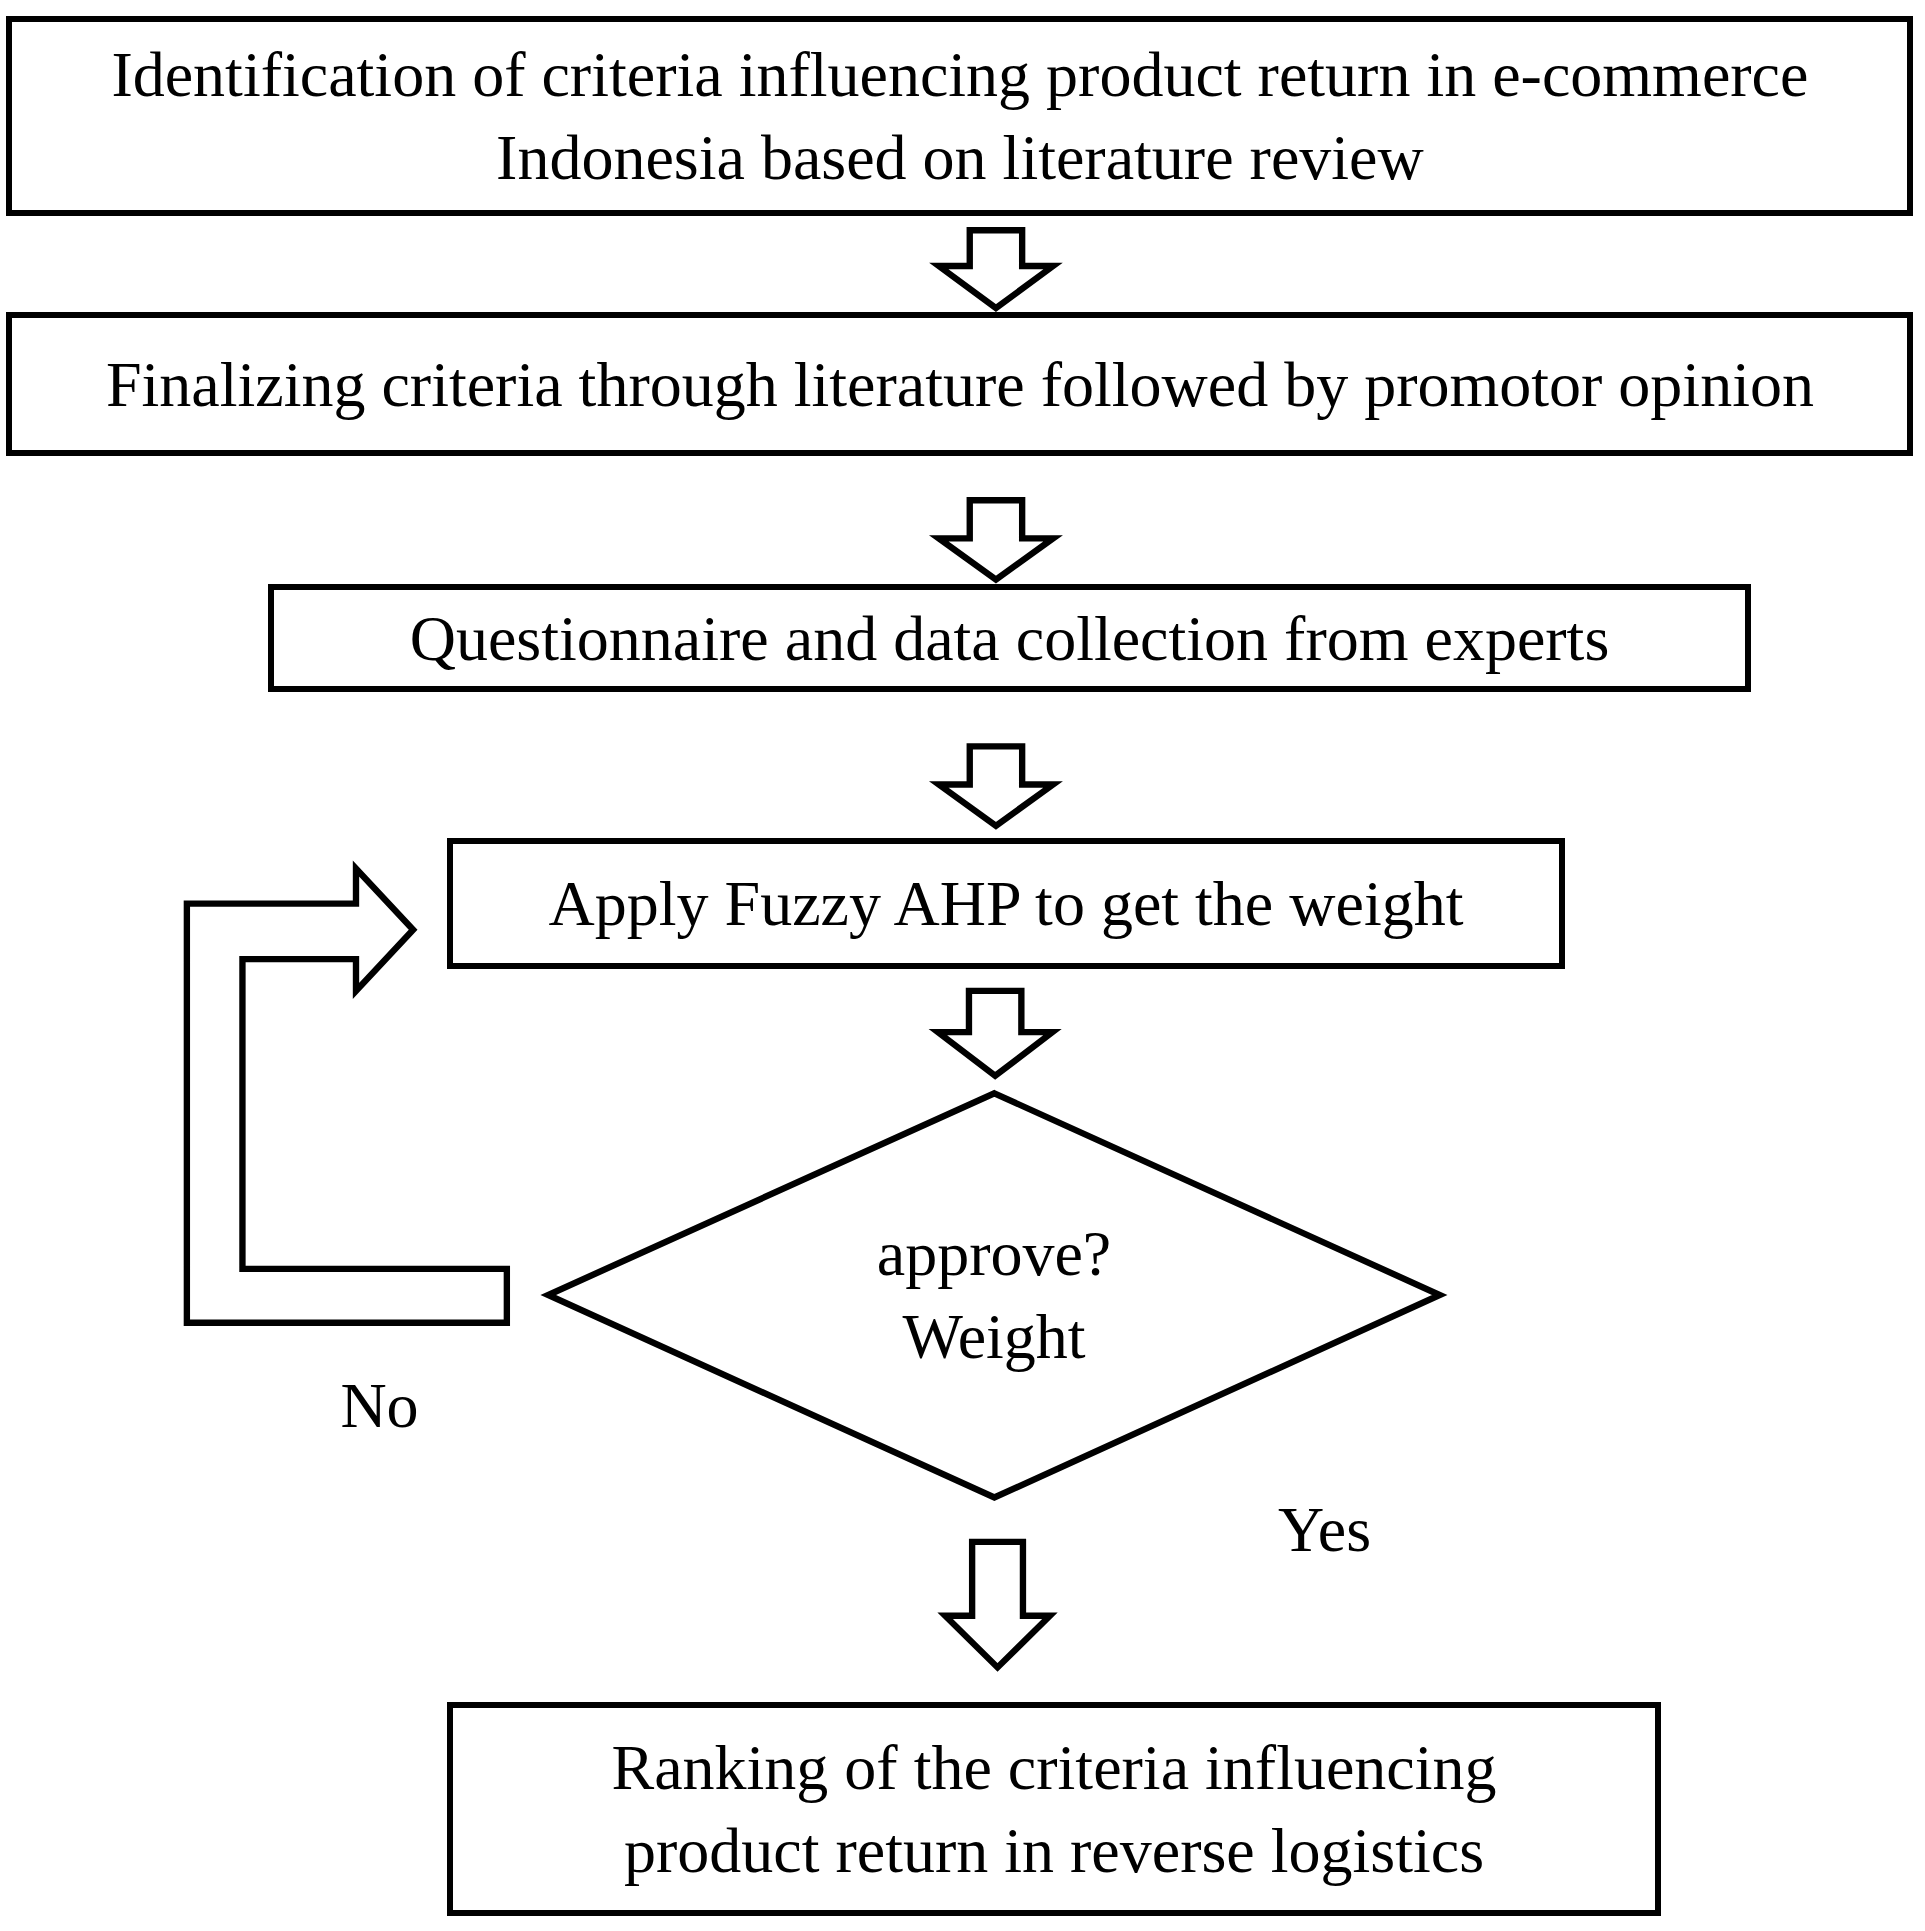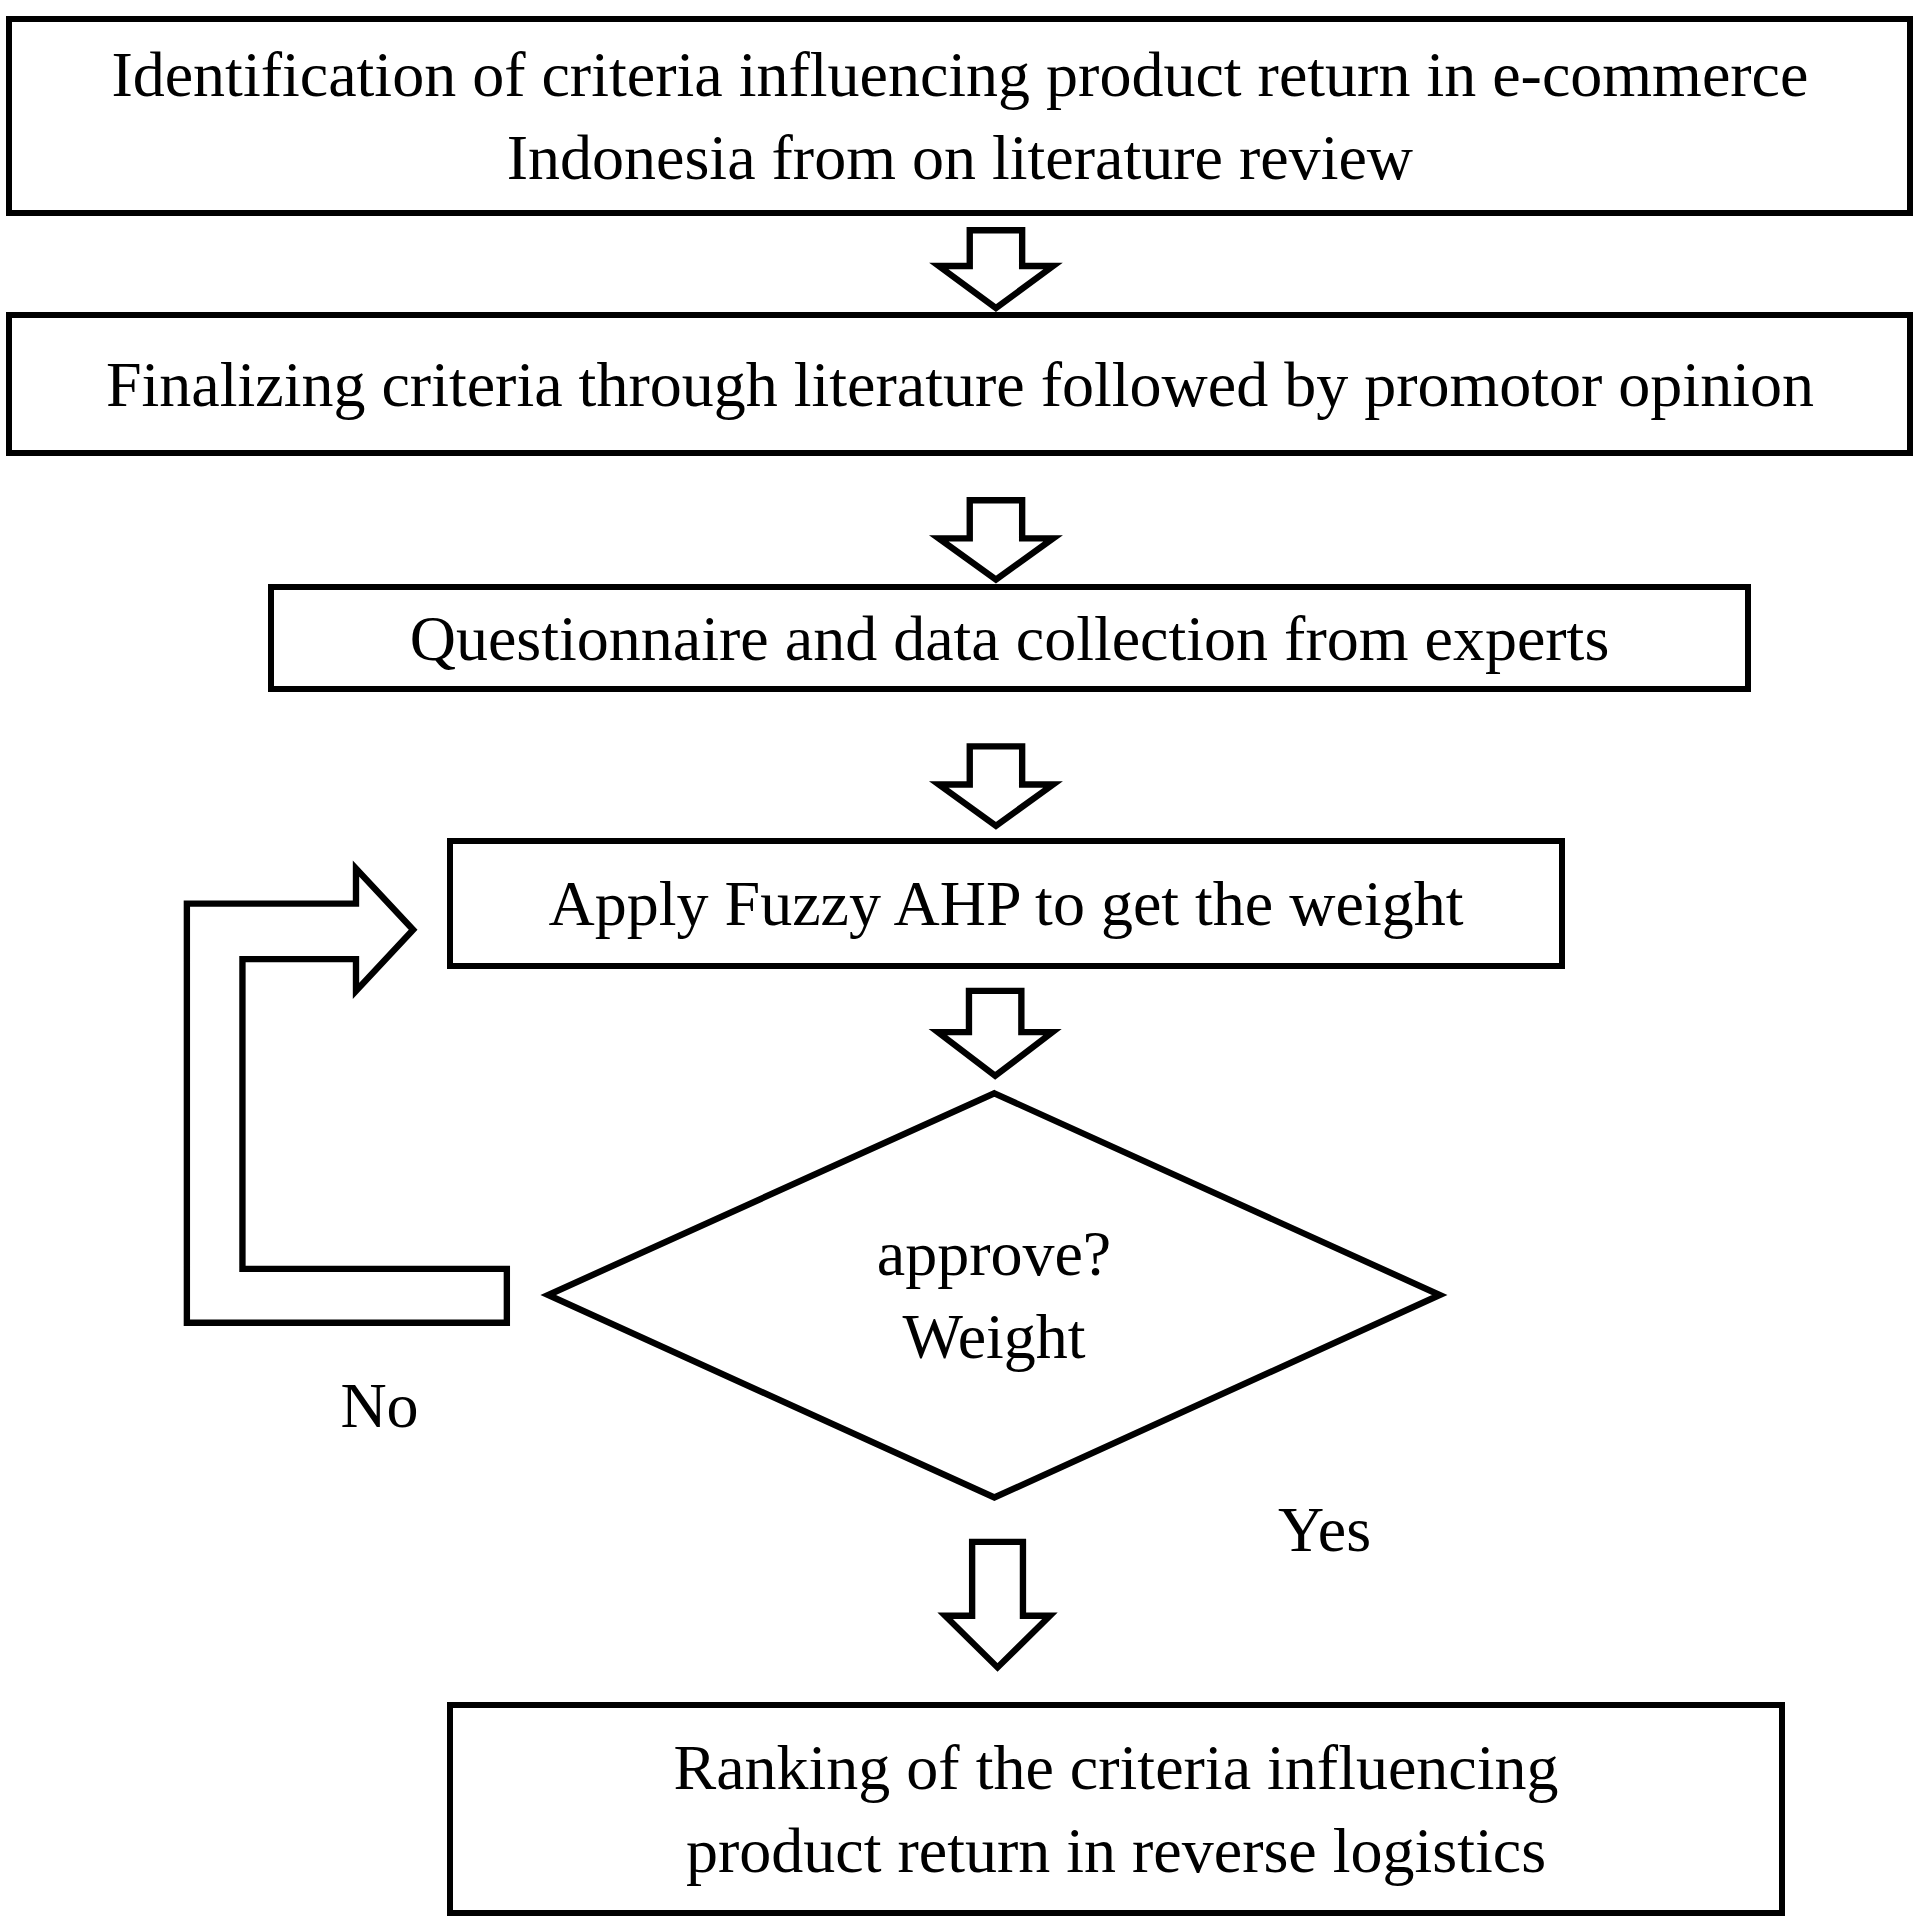--- a/index.html
+++ b/index.html
@@ -23,21 +23,21 @@
     justify-content:center;
     text-align:center;
     font-size:64px;
     line-height:83px;
     white-space:nowrap;
   }
   #box1{left:6.4px;top:16px;width:1907px;height:200px;}
   #box2{left:6.4px;top:312px;width:1907px;height:144px;}
   #box3{left:268px;top:584px;width:1483px;height:108px;}
   #box4{left:447px;top:838px;width:1118px;height:131px;}
-  #box5{left:447px;top:1702px;width:1338px;height:214px;}
+  #box5{left:447px;top:1702px;width:1214px;height:214px;}
   .free-label{
     position:absolute;
     font-size:64px;
     line-height:83px;
     text-align:center;
   }
   #diamond-text{
     position:absolute;
     left:756px;top:1212px;width:476px;
     font-size:64px;line-height:83px;
@@ -63,21 +63,21 @@
 
     <polygon points="1252,1377 1813,1631 1252,1886 690,1631" fill="#ffffff" stroke="#000000" stroke-width="8" stroke-linejoin="miter"></polygon>
 
     <path d="M 235,1138 L 448,1138 L 448,1094 L 520,1171 L 448,1248 L 448,1208 L 305,1208 L 305,1598 L 638,1598 L 638,1666 L 235,1666 Z" fill="#ffffff" stroke="#000000" stroke-width="8" stroke-linejoin="miter"></path>
 
     <polygon points="1224,1942 1288,1942 1288,2035 1322,2035 1256,2100 1190,2035 1224,2035" fill="#ffffff" stroke="#000000" stroke-width="8" stroke-linejoin="miter"></polygon>
   </svg>
 
   <div class="node" id="box1">
     <span>Identification of criteria influencing product return in e-commerce</span>
-    <span>Indonesia from on literature review</span>
+    <span>Indonesia based on literature review</span>
   </div>
 
   <div class="node" id="box2">
     <span>Finalizing criteria through literature followed by promotor opinion</span>
   </div>
 
   <div class="node" id="box3">
     <span>Questionnaire and data collection from experts</span>
   </div>
 

